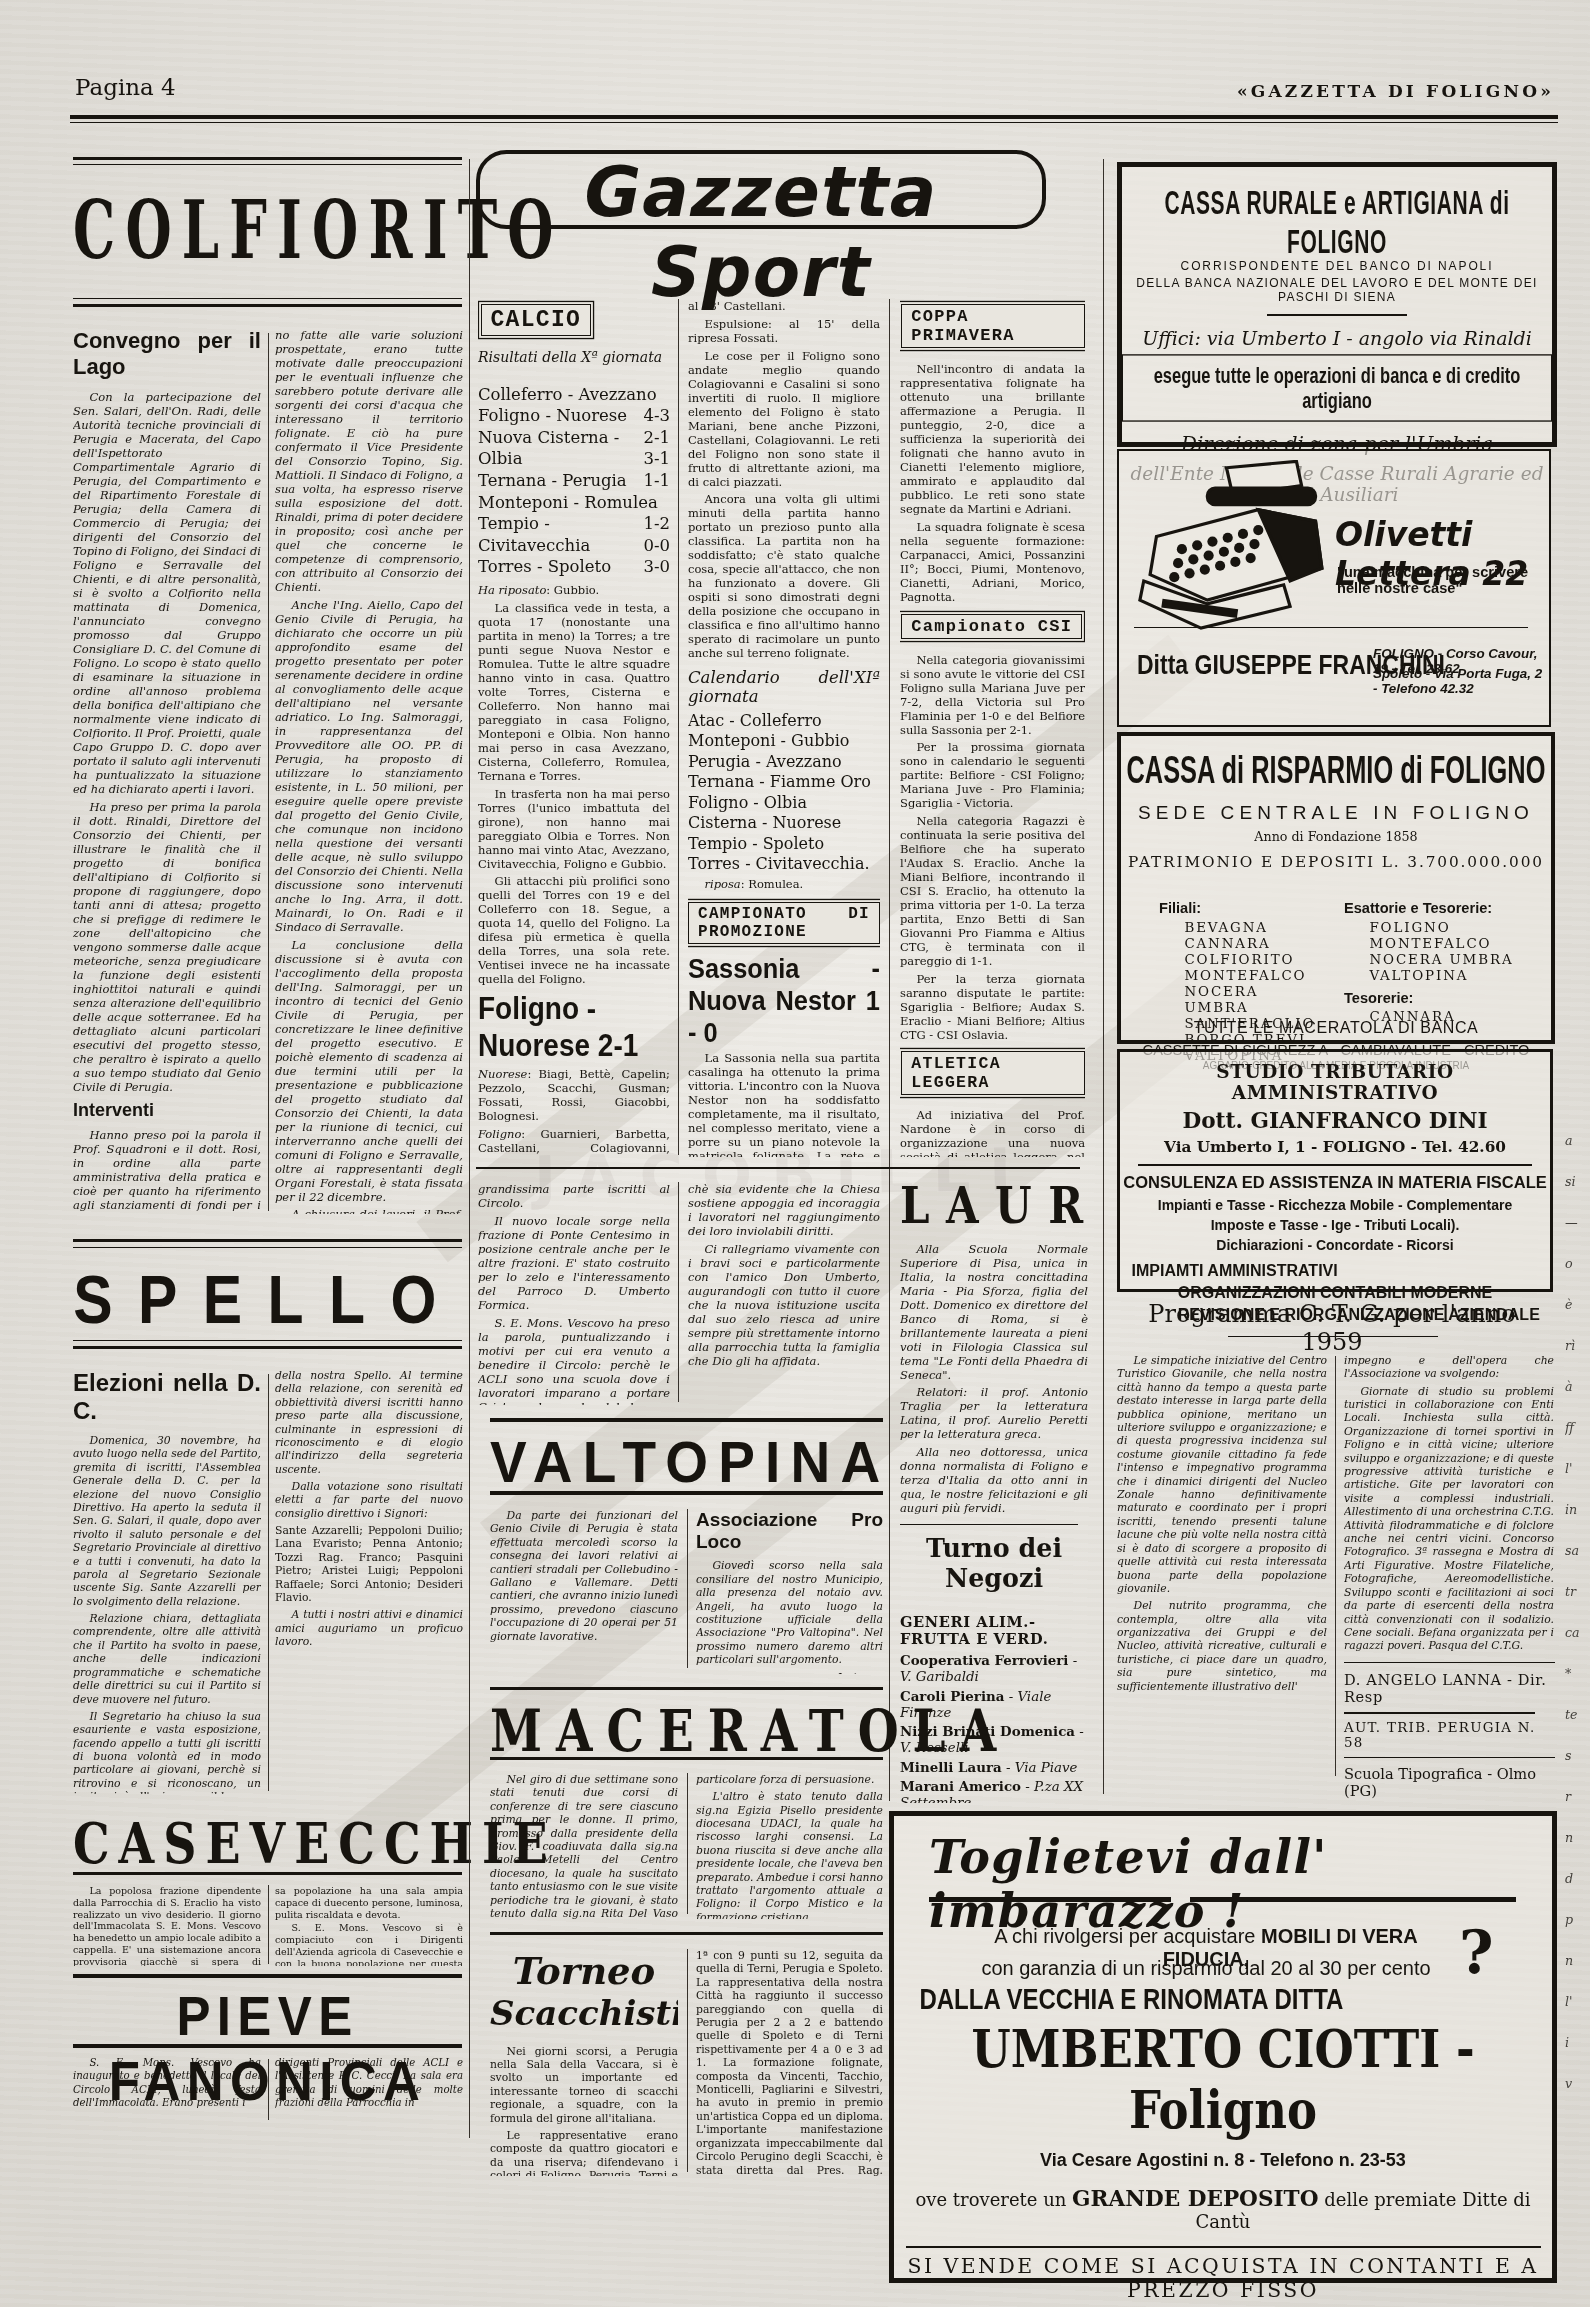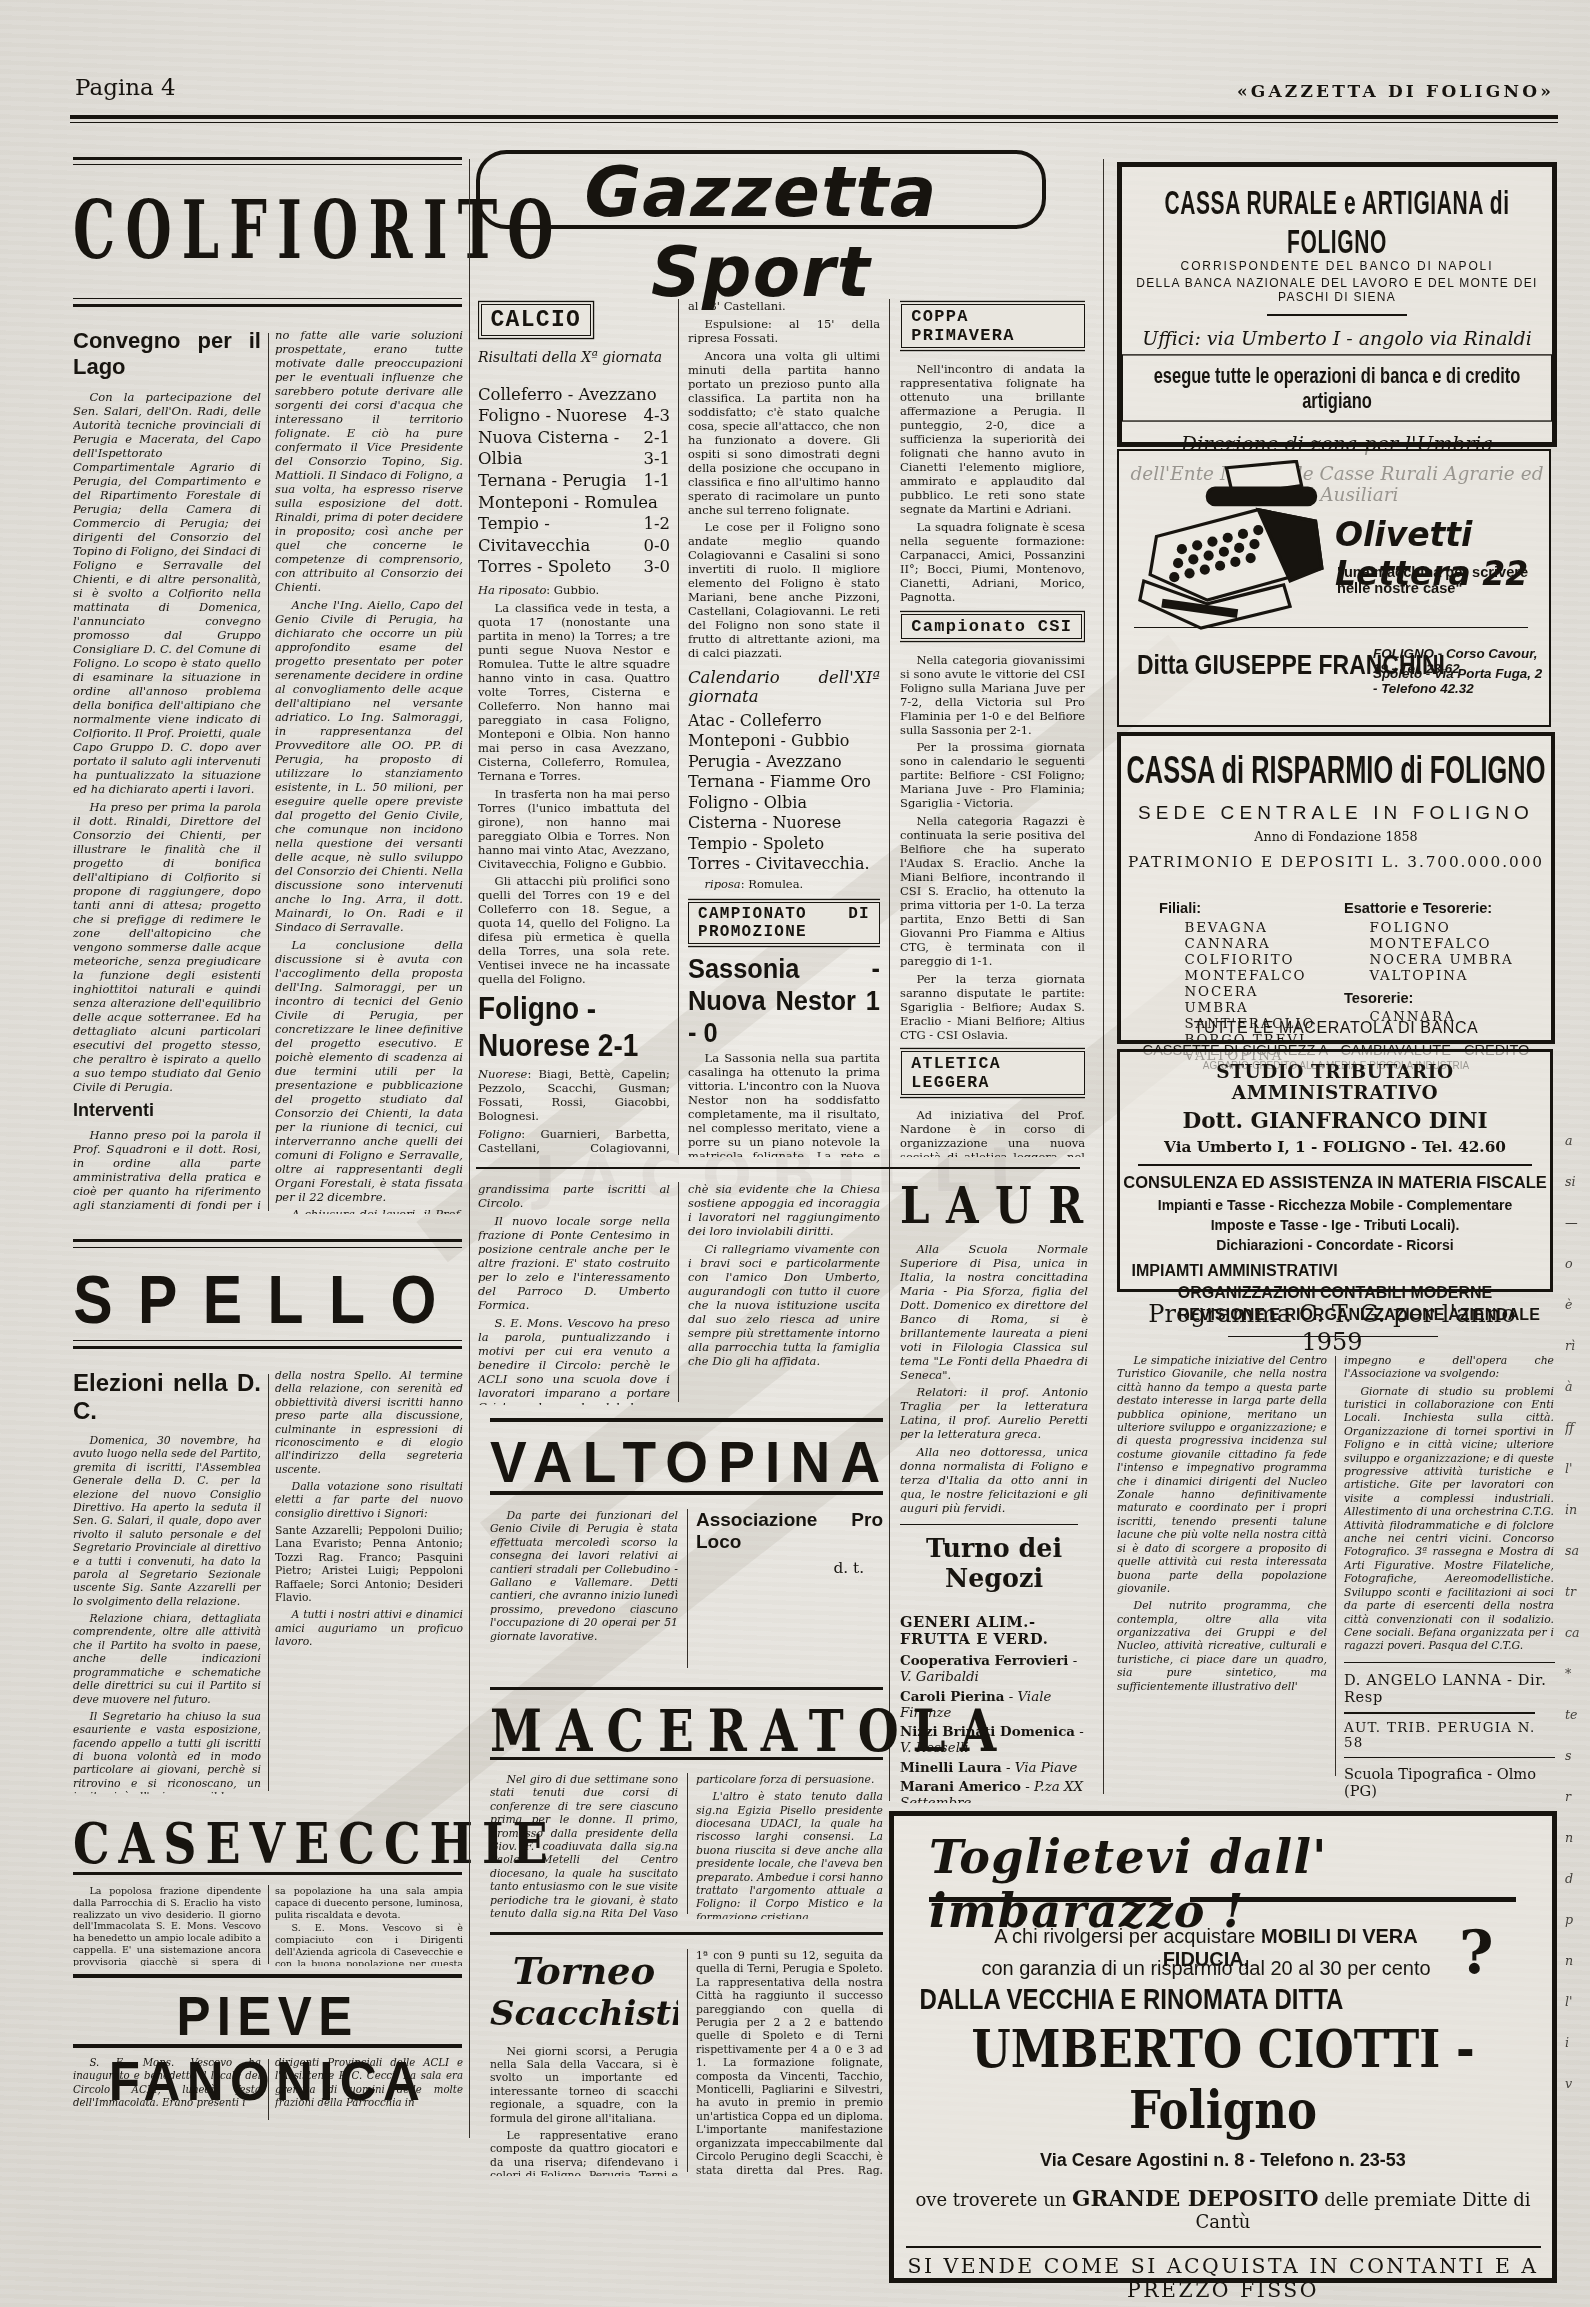--- a/index.html
+++ b/index.html
@@ -132,22 +132,22 @@
     <p class="p0 p bt j"><span class="i">Nuorese</span><span>: Biagi, Bettè, Capelin; Pezzolo, Scacchi, Gusman; Fossati, Rossi, Giacobbi, Bolognesi.</span></p>
     <p class="p0 p bt j"><span class="i">Foligno</span><span>: Guarnieri, Barbetta, Castellani, Colagiovanni, Pizzoni, Mariani; Giabbicucci, Casalini, Propri, Celiberti, Possanzini.</span></p>
 
   </div>
 
   <div class="vr" style="left:678px;top:299px;height:856px"></div>
 
   <div class="colbox j" style="left:688px;top:299px;width:192px;height:858px">
     <p class="p0 p bt">al 43' Castellani.</p>
     <p class="p bt">Espulsione: al 15' della ripresa Fossati.</p>
+    <p class="p bt">Le cose per il Foligno sono andate meglio quando Colagiovanni e Casalini si sono invertiti di ruolo. Il migliore elemento del Foligno è stato Mariani, bene anche Pizzoni, Castellani, Colagiovanni. Le reti del Foligno non sono state il frutto di altrettante azioni, ma di calci piazzati.</p>
     <p class="p bt">Ancora una volta gli ultimi minuti della partita hanno portato un prezioso punto alla classifica. La partita non ha soddisfatto; c'è stato qualche cosa, specie all'attacco, che non ha funzionato a dovere. Gli ospiti si sono dimostrati degni della posizione che occupano in classifica e fino all'ultimo hanno sperato di racimolare un punto anche sul terreno folignate.</p>
-    <p class="p bt">Le cose per il Foligno sono andate meglio quando Colagiovanni e Casalini si sono invertiti di ruolo. Il migliore elemento del Foligno è stato Mariani, bene anche Pizzoni, Castellani, Colagiovanni. Le reti del Foligno non sono state il frutto di altrettante azioni, ma di calci piazzati.</p>
     <div class="ser i" style="font-size:16.5px;margin:7.6px 0 5.1px">Calendario dell'XIª giornata</div>
     <div class="ser" style="font-size:16px;line-height:20.4px">
       <div>Atac - Colleferro</div>
       <div>Monteponi - Gubbio</div>
       <div>Perugia - Avezzano</div>
       <div>Ternana - Fiamme Oro</div>
       <div>Foligno - Olbia</div>
       <div>Cisterna - Nuorese</div>
       <div>Tempio - Spoleto</div>
       <div>Torres - Civitavecchia.</div>
@@ -207,20 +207,21 @@
 
   <div class="rule" style="left:490px;top:1418px;width:393px;height:3.8px"></div>
   <div class="abs san b c" style="left:490px;top:1428px;width:393px;font-size:55px;letter-spacing:10.2px;transform:scaleY(1.05);transform-origin:top">VALTOPINA</div>
   <div class="rule" style="left:490px;top:1491px;width:393px;height:3.8px"></div>
   <div class="colbox j" style="left:490px;top:1509px;width:188px;height:165px">
     <p class="p i bt2">Da parte dei funzionari del Genio Civile di Perugia è stata effettuata mercoledì scorso la consegna dei lavori relativi ai cantieri stradali per Collebudino - Gallano e Vallemare. Detti cantieri, che avranno inizio lunedì prossimo, prevedono ciascuno l'occupazione di 20 operai per 51 giornate lavorative.</p>
   </div>
   <div class="vr" style="left:687px;top:1509px;height:159px"></div>
   <div class="colbox j" style="left:696px;top:1509px;width:187px;height:165px">
     <div class="san b" style="font-size:19px;margin-bottom:6.4px">Associazione Pro Loco</div>
+    <p class="p i bt2">Giovedì scorso nella sala consiliare del nostro Municipio, alla presenza del notaio avv. Angeli, ha avuto luogo la costituzione ufficiale della Associazione "Pro Valtopina". Nel prossimo numero daremo altri particolari sull'argomento.</p>
     <div class="r ser" style="font-size:15.3px;padding-right:19px">d. t.</div>
   </div>
 
   <div class="rule" style="left:490px;top:1687px;width:393px;height:3.2px"></div>
   <div class="abs ser b c" style="left:490px;top:1696px;width:393px;font-size:47px;letter-spacing:14px;transform:scaleY(1.25);transform-origin:top">MACERATOLA</div>
   <div class="rule" style="left:490px;top:1757px;width:393px;height:3.2px"></div>
   <div class="colbox j" style="left:490px;top:1773px;width:188px;height:146px">
     <p class="p i bt2">Nel giro di due settimane sono stati tenuti due corsi di conferenze di tre sere ciascuno prima per le donne. Il primo, promosso dalla presidente della Giov. F. coadiuvata dalla sig.na Paola Metelli del Centro diocesano, la quale ha suscitato tanto entusiasmo con le sue visite periodiche tra le giovani, è stato tenuto dalla sig.na Rita Del Vaso con</p>
   </div>
   <div class="vr" style="left:687px;top:1773px;height:141px"></div>

